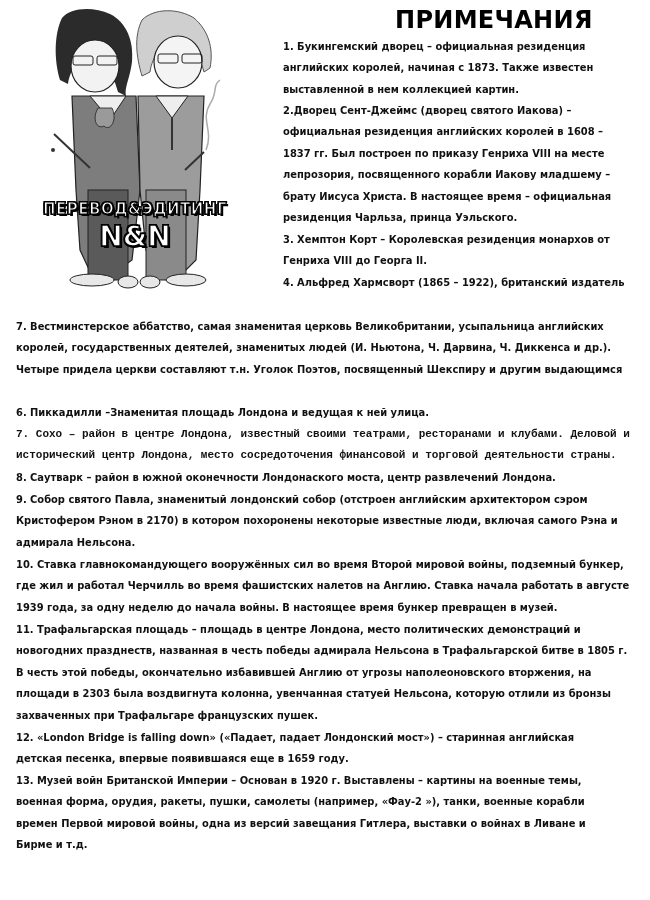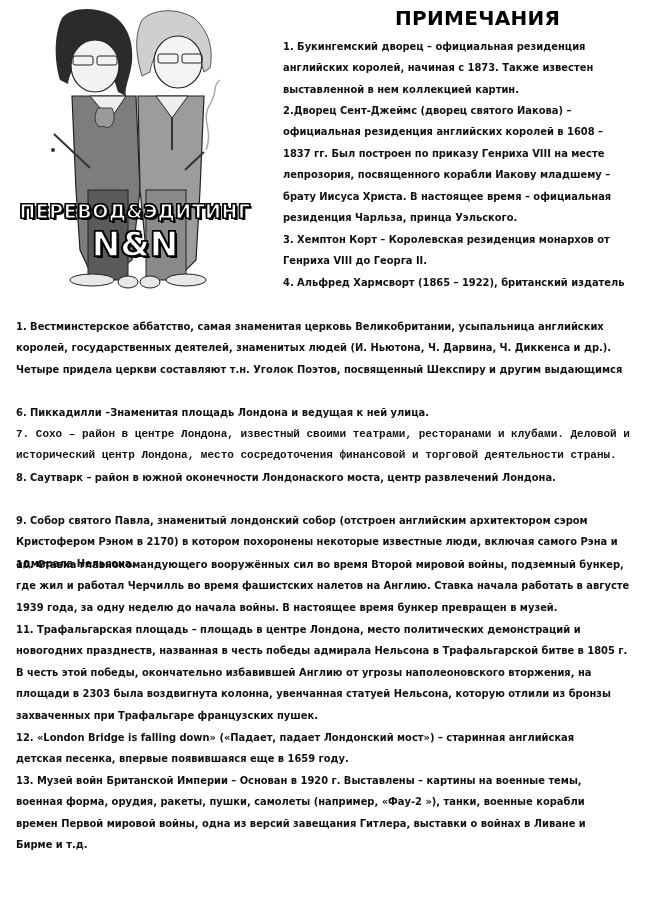--- a/index.html
+++ b/index.html
@@ -4,32 +4,32 @@
   <style>
     html, body { margin: 0; padding: 0; background: #ffffff; }
     body { width: 650px; height: 900px; position: relative; overflow: hidden;
            font-family: "Liberation Sans", sans-serif; color: #111; }
     .page { position: absolute; inset: 0; background: #fff; }
 
     
     .illus { position: absolute; left: 0; top: 0; width: 270px; height: 300px; }
     .illus svg { position: absolute; left: 0; top: 0; }
     .logo { position: absolute; left: 0; top: 200px; width: 270px; text-align: center; }
-    .logo-line1 { font-family: "DejaVu Sans", sans-serif; font-weight: bold; font-size: 19px;
+    .logo-line1 { font-family: "DejaVu Sans", sans-serif; font-weight: bold; font-size: 15px;
                   letter-spacing: 0.5px; color: #fff;
                   -webkit-text-stroke: 1.2px #000;
                   text-shadow: 2px 2px 0 #000, -1px -1px 0 #000, 1px -1px 0 #000, -1px 1px 0 #000; }
-    .logo-line2 { font-family: "DejaVu Sans", sans-serif; font-weight: bold; font-size: 34px;
+    .logo-line2 { font-family: "DejaVu Sans", sans-serif; font-weight: bold; font-size: 28px;
                   margin-top: 2px; color: #fff;
                   -webkit-text-stroke: 1.4px #000;
                   text-shadow: 2px 2px 0 #000, -1px -1px 0 #000, 1px -1px 0 #000, -1px 1px 0 #000; }
 
     
     .title { position: absolute; left: 395px; top: 6px; font-family: "DejaVu Sans", sans-serif;
-             font-weight: bold; font-size: 20px; letter-spacing: 0.3px; color: #000; }
+             font-weight: bold; font-size: 24px; letter-spacing: 0.3px; color: #000; }
 
     
     .note { position: absolute; font-family: "DejaVu Sans Condensed", "DejaVu Sans", sans-serif;
             font-weight: bold; font-size: 11px; line-height: 21.4px; color: #111; }
     .note.right { left: 283px; width: 352px; }
     .note.full { left: 16px; width: 625px; }
     .note .line { display: block; white-space: nowrap; }
   </style>
 </head>
 <body>
@@ -95,35 +95,35 @@
   </div>
   <div class="note right" style="top:229px;">
     <span class="line"> 3. Хемптон Корт – Королевская резиденция монархов от</span>
     <span class="line">Генриха VIII до Георга II.</span>
   </div>
   <div class="note right" style="top:272px;">
     <span class="line"> 4. Альфред Хармсворт (1865 – 1922), британский издатель</span>
   </div>
 
   <div class="note full" style="top:316px;">
-    <span class="line">1. Вестминстерское аббатство, самая знаменитая церковь Великобритании, усыпальница английских</span>
+    <span class="line">7. Вестминстерское аббатство, самая знаменитая церковь Великобритании, усыпальница английских</span>
     <span class="line">королей, государственных деятелей, знаменитых людей (И. Ньютона, Ч. Дарвина, Ч. Диккенса и др.).</span>
     <span class="line">Четыре придела церкви составляют т.н. Уголок Поэтов, посвященный Шекспиру и другим выдающимся</span>
   </div>
   <div class="note full" style="top:402px;">
     <span class="line">6. Пиккадилли –Знаменитая площадь Лондона и ведущая к ней улица.</span>
   </div>
   <div class="note full" style="top:424px;font-family:Liberation Mono, monospace;">
     <span class="line">7. Сохо – район в центре Лондона, известный своими театрами, ресторанами и клубами.   Деловой и</span>
     <span class="line">исторический центр Лондона, место сосредоточения финансовой и торговой деятельности страны.</span>
   </div>
   <div class="note full" style="top:467px;">
     <span class="line">8. Саутварк – район в южной оконечности Лондонаского моста, центр развлечений Лондона.</span>
   </div>
-  <div class="note full" style="top:510px;">
+  <div class="note full" style="top:489px;">
     <span class="line">9. Собор святого Павла, знаменитый лондонский собор (отстроен английским архитектором сэром</span>
     <span class="line">Кристофером Рэном в 2170) в котором похоронены некоторые известные люди, включая самого Рэна и</span>
     <span class="line">адмирала Нельсона.</span>
   </div>
   <div class="note full" style="top:554px;">
     <span class="line">10. Ставка главнокомандующего вооружённых сил во время Второй мировой войны, подземный бункер,</span>
     <span class="line">где жил и работал Черчилль во время фашистских налетов на Англию. Ставка начала работать в августе</span>
     <span class="line">1939 года, за одну неделю до начала войны. В настоящее время бункер превращен в музей.</span>
   </div>
   <div class="note full" style="top:619px;">

